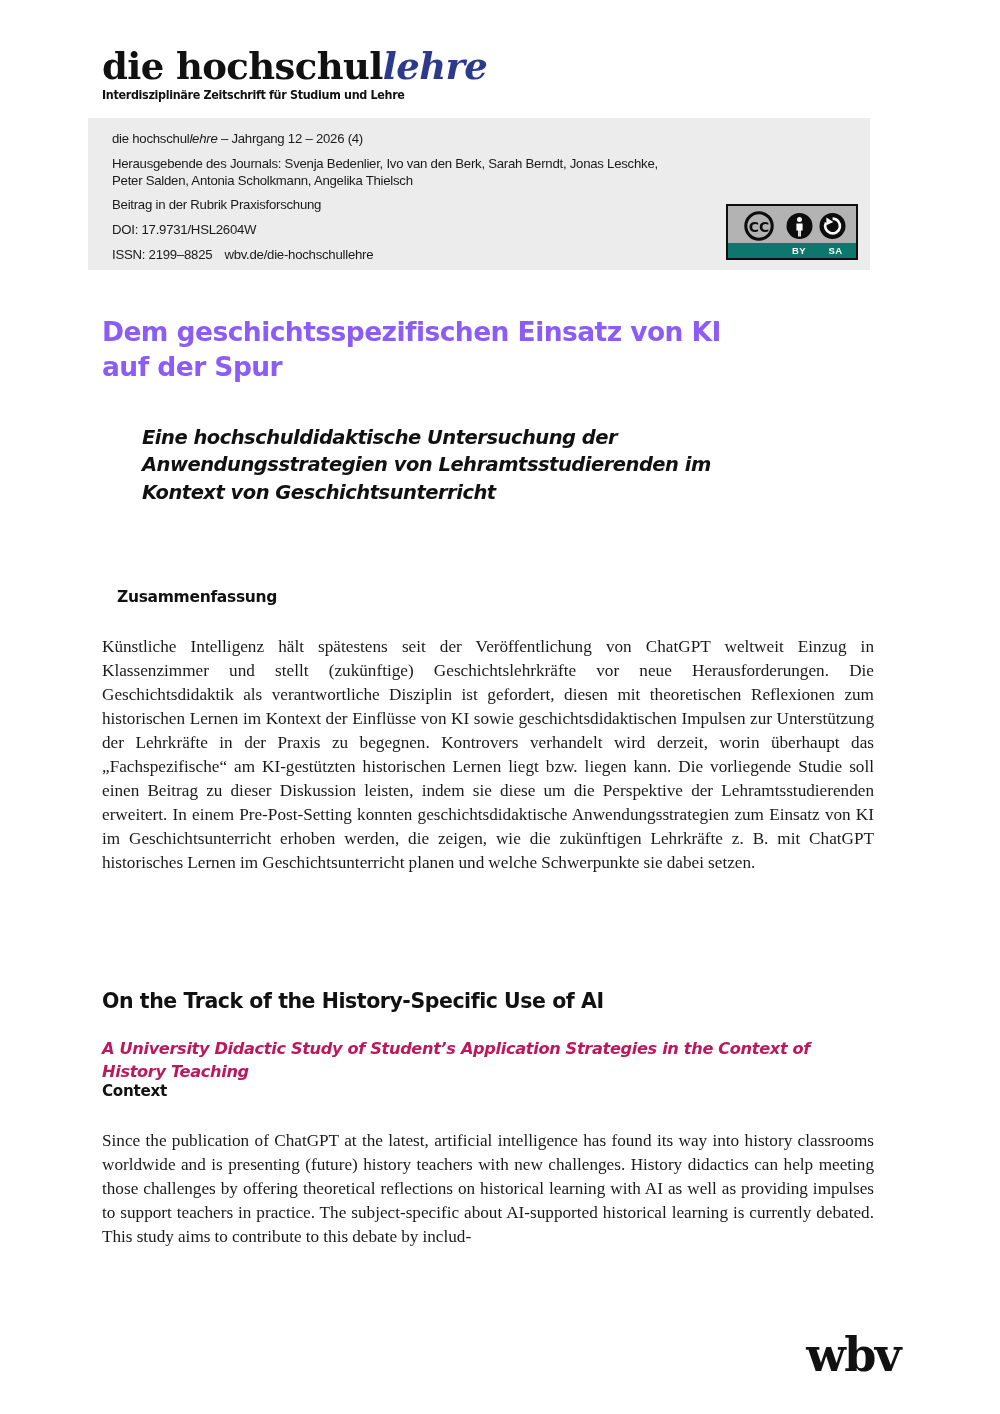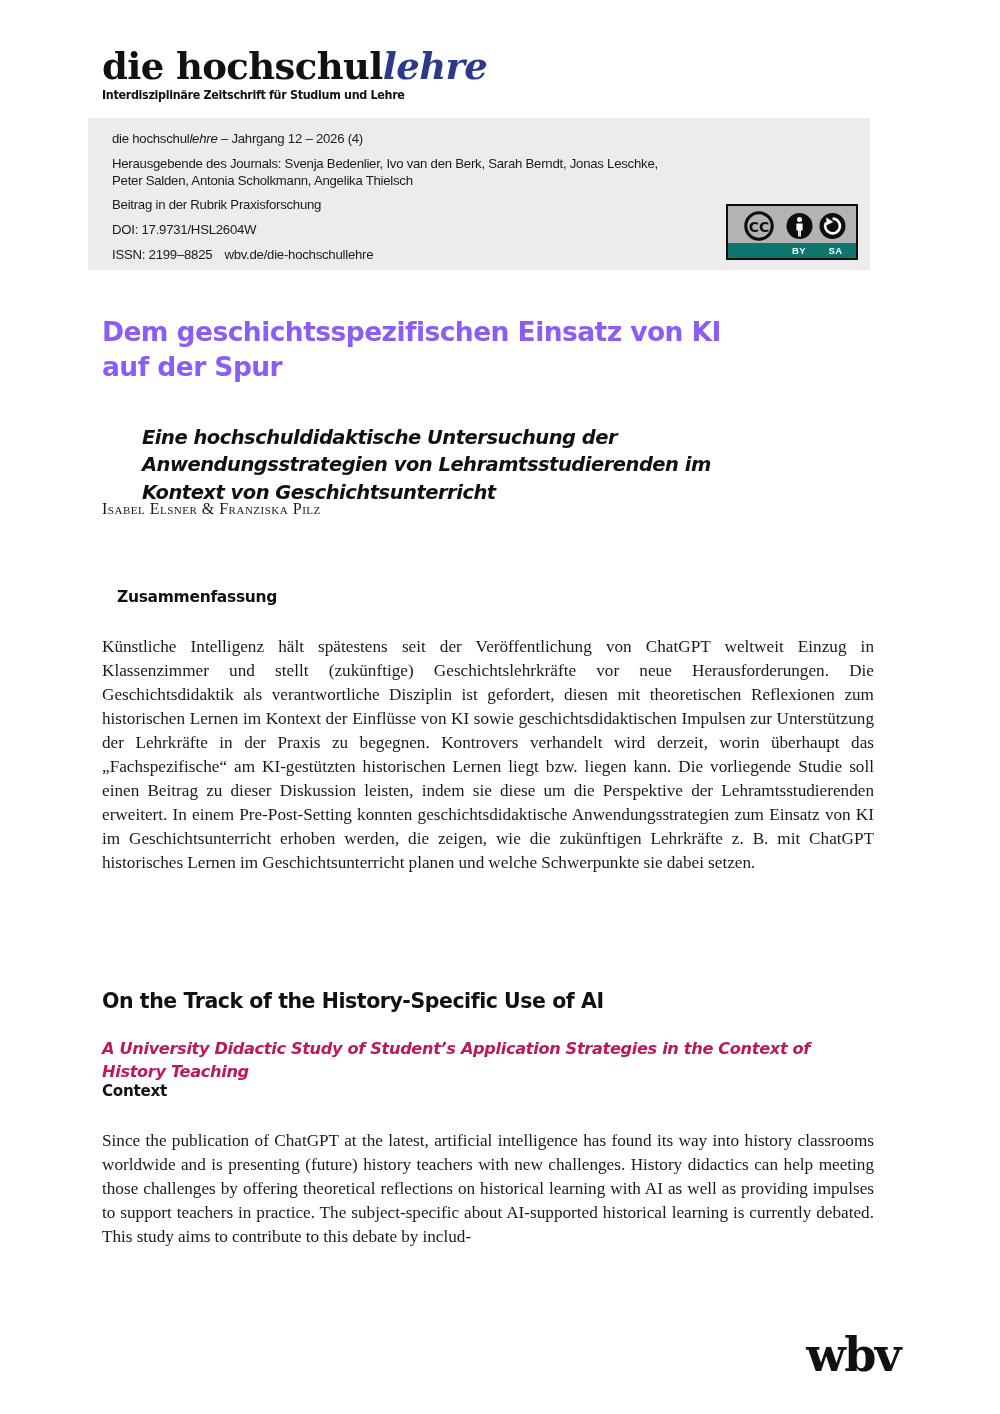--- a/index.html
+++ b/index.html
@@ -274,21 +274,20 @@
       <div class="cc-labels">
         <span class="sp-a"></span>
         <span class="sp-b">BY</span>
         <span class="sp-c">SA</span>
       </div>
     </div>
   </div>
 
   <h1 class="title">Dem geschichtsspezifischen Einsatz von KI auf der Spur</h1>
   <h2 class="subtitle">Eine hochschuldidaktische Untersuchung der Anwendungsstrategien von Lehramtsstudierenden im Kontext von Geschichtsunterricht</h2>
-  <div class="authors">Isabel Elsner &amp; Franziska Pilz</div>
 
   <div class="sec-h h-zus">Zusammenfassung</div>
   <p class="body-p p-abstract-de">Künstliche Intelligenz hält spätestens seit der Veröffentlichung von ChatGPT weltweit Einzug in Klassenzimmer und stellt (zukünftige) Geschichtslehrkräfte vor neue Herausforderungen. Die Geschichtsdidaktik als verantwortliche Disziplin ist gefordert, diesen mit theoretischen Reflexionen zum historischen Lernen im Kontext der Einflüsse von KI sowie geschichtsdidaktischen Impulsen zur Unterstützung der Lehrkräfte in der Praxis zu begegnen. Kontrovers verhandelt wird derzeit, worin überhaupt das „Fachspezifische“ am KI-gestützten historischen Lernen liegt bzw. liegen kann. Die vorliegende Studie soll einen Beitrag zu dieser Diskussion leisten, indem sie diese um die Perspektive der Lehramtsstudierenden erweitert. In einem Pre-Post-Setting konnten geschichtsdidaktische Anwendungsstrategien zum Einsatz von KI im Geschichtsunterricht erhoben werden, die zeigen, wie die zukünftigen Lehrkräfte z. B. mit ChatGPT historisches Lernen im Geschichtsunterricht planen und welche Schwerpunkte sie dabei setzen.</p>
 
 
   <h2 class="h-en-title">On the Track of the History-Specific Use of AI</h2>
   <h3 class="h-en-sub">A University Didactic Study of Student’s Application Strategies in the Context of History Teaching</h3>
   <div class="sec-h h-abs">Context</div>
   <p class="body-p p-abstract-en">Since the publication of ChatGPT at the latest, artificial intelligence has found its way into history classrooms worldwide and is presenting (future) history teachers with new challenges. History didactics can help meeting those challenges by offering theoretical reflections on historical learning with AI as well as providing impulses to support teachers in practice. The subject-specific about AI-supported historical learning is currently debated. This study aims to contribute to this debate by includ-</p>
 

